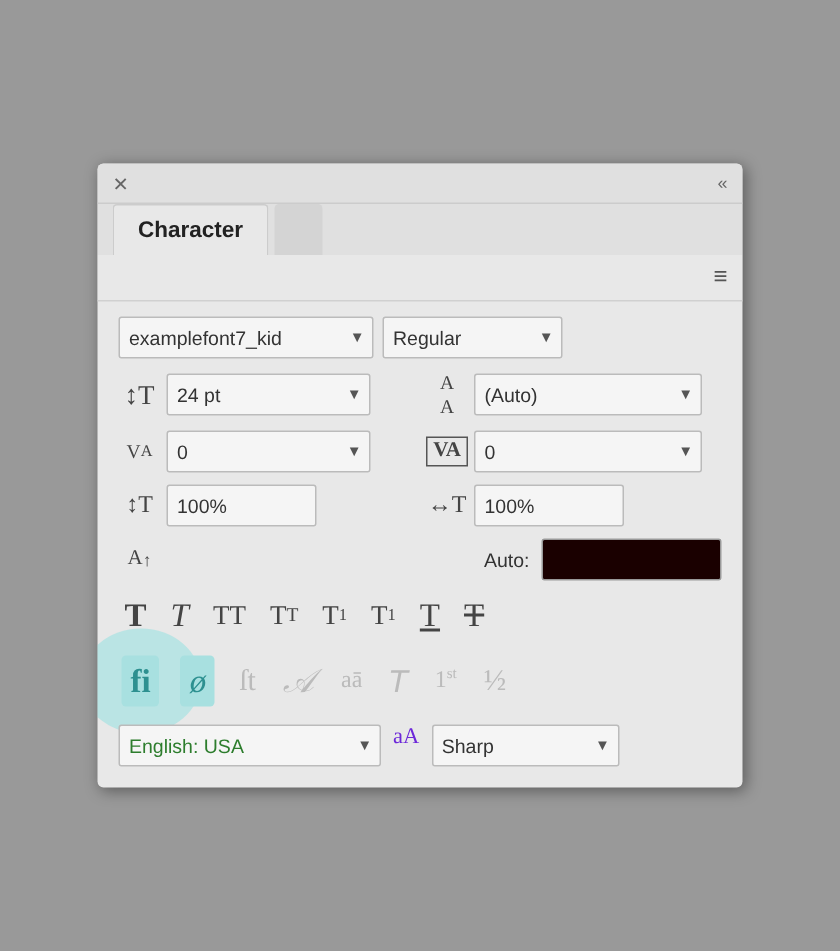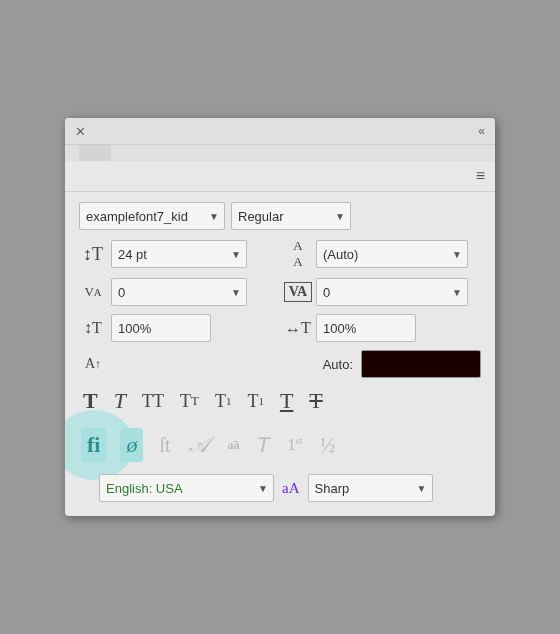--- a/index.html
+++ b/index.html
@@ -108,21 +108,21 @@
       padding-right: 22px;
     }
     .select-wrapper .arrow {
       position: absolute;
       right: 6px;
       pointer-events: none;
       color: #555;
       font-size: 10px;
     }
     .font-family-select {
-      width: 146px;
+      width: 170px;
     }
     .font-style-select {
       width: 120px;
     }
     
     .icon-label {
       font-size: 14px;
       color: #444;
       min-width: 28px;
       display: flex;
@@ -198,24 +198,22 @@
       width: 120px;
       height: 28px;
       background: #1a0000;
       border: 1px solid #999;
       cursor: pointer;
       border-radius: 2px;
     }
     
     .bottom-row {
       display: flex;
-      align-items: center;
       gap: 8px;
       margin-top: 4px;
-      margin-left: 20px;
     }
     .lang-select {
       width: 175px;
     }
     .aa-icon {
       font-size: 15px;
       color: #555;
       font-family: serif;
     }
     .sharp-select {
@@ -249,20 +247,21 @@
 <body>
 
 <div class="panel">
 
   <div class="titlebar">
     <span class="close-btn">✕</span>
     <span class="collapse-btn">«</span>
   </div>
 
   <div class="tabs">
+    <div class="tab-active">Character</div>
     <div class="tab-inactive"></div>
   </div>
 
   <div class="panel-header">
     <span class="menu-icon">≡</span>
   </div>
 
   <div class="content">
 
     <div class="row">
@@ -368,21 +367,21 @@
     </div>
 
     <div class="ligature-row" style="position:relative;margin-top:12px;">
       <div class="highlight-circle">
         <div class="circle-bg"></div>
         <button class="lig-btn active" style="font-size:22px;font-family:serif;color:#2d9090;font-weight:bold;position:relative;z-index:1;">fi</button>
       </div>
       <button class="lig-btn active" style="font-size:22px;font-family:serif;color:#2d9090;font-style:italic;position:relative;z-index:1;">ø</button>
       <button class="lig-btn" style="font-size:20px;font-family:serif;">ſt</button>
       <button class="lig-btn" style="font-size:22px;font-family:serif;font-style:italic;">𝒜</button>
-      <button class="lig-btn" style="font-size:12px;font-family:serif;font-weight:bold;">aā</button>
+      <button class="lig-btn" style="font-size:16px;font-family:serif;">aā</button>
       <button class="lig-btn" style="font-size:20px;font-family:serif;font-style:italic;">𝘛</button>
       <button class="lig-btn" style="font-size:16px;font-family:serif;">1<sup>st</sup></button>
       <button class="lig-btn" style="font-size:20px;font-family:serif;">½</button>
     </div>
 
     <div class="bottom-row">
       <div class="select-wrapper">
         <select class="lang-select" style="width: 175px; color: rgb(45, 125, 45);">
           <option>English: USA</option>
           <option>English: UK</option>

